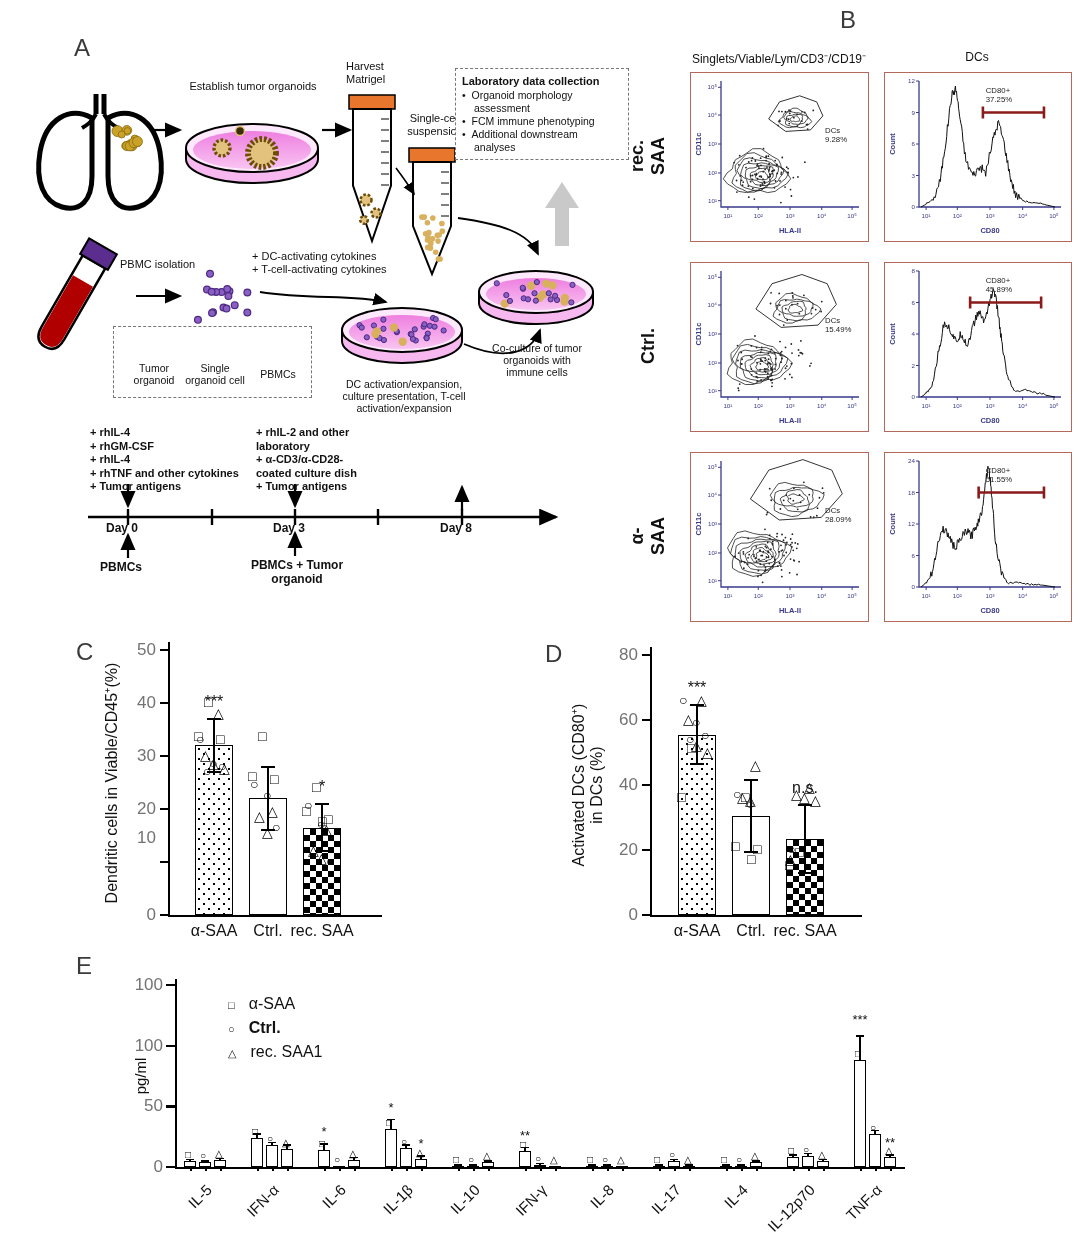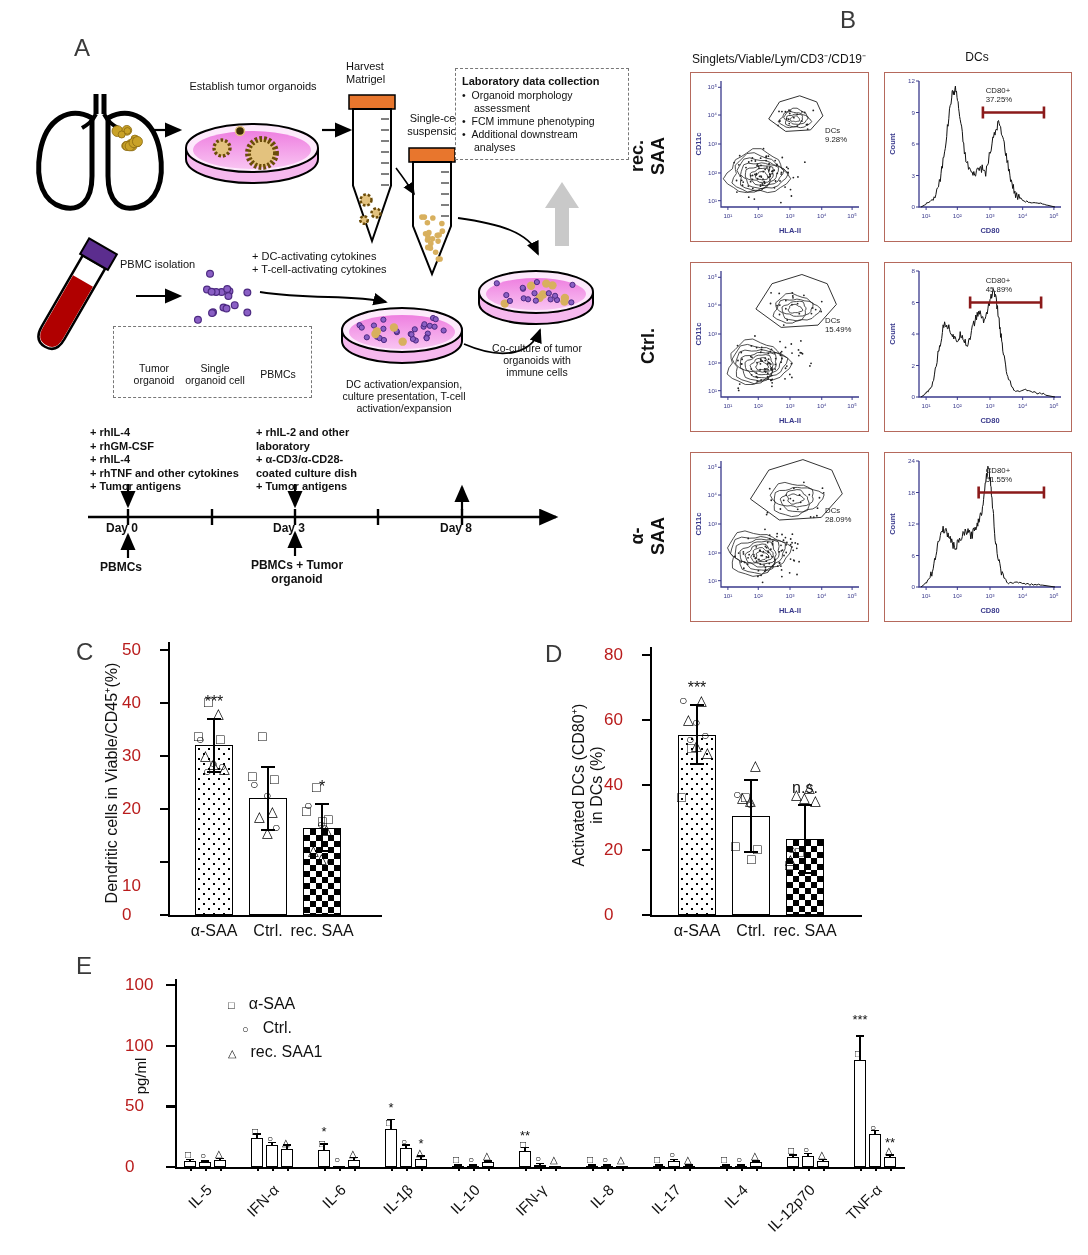--- a/index.html
+++ b/index.html
@@ -19,21 +19,21 @@
   .flow-title{font-size:12px;color:#111;text-align:center;}
   .row-label{font-size:18px;font-weight:bold;color:#111;}
   
   .bar{position:absolute;box-sizing:border-box;border:1.8px solid #000;background:#fff;}
   .bar-dots{background-image:radial-gradient(circle at 3px 3px,#000 1.25px,transparent 1.55px),
             radial-gradient(circle at 8px 8px,#000 1.25px,transparent 1.55px);
             background-size:10px 10px;background-color:#fff;}
   .bar-plain{background:#fff;}
   .bar-checker{background-image:repeating-conic-gradient(#000 0deg 90deg,#fff 90deg 180deg);
             background-size:12px 12px;background-color:#fff;}
-  .tick-label{position:absolute;font-size:17px;color:#b91c1c;text-align:left;}
+  .tick-label{position:absolute;font-size:17px;color:#737373;text-align:right;}
   .cat-label{position:absolute;font-size:16px;color:#111;text-align:center;white-space:nowrap;}
   .sig{position:absolute;font-size:16px;color:#111;text-align:center;white-space:nowrap;}
   .pt{position:absolute;font-size:14px;color:#000;line-height:14px;}
   .axis-line{position:absolute;background:#000;}
   .err{position:absolute;background:#000;}
   .mk{position:absolute;font-size:10px;color:#000;line-height:10px;}
   .e-cat{position:absolute;font-size:15px;color:#111;white-space:nowrap;}
   .legend-row{position:absolute;font-size:15px;color:#111;white-space:nowrap;}
 </style>
 </head>
@@ -311,21 +311,21 @@
 
   <div class="abs panel-label" style="left:76px;top:638px;">C</div>
   <div class="abs panel-label" style="left:545px;top:640px;">D</div>
   <div class="abs panel-label" style="left:76px;top:952px;">E</div>
   <div id="chartC" class="abs" style="left:0;top:0;width:1088px;height:1255px;pointer-events:none;">
       <div class="axis-line" style="left: 168px; top: 642px; width: 2.2px; height: 275px;"></div>
       <div class="axis-line" style="left: 168px; top: 915px; width: 214px; height: 2.2px;"></div>
       <div class="axis-line" style="left: 160px; top: 914px; width: 8px; height: 2.2px;"></div>
       <div class="tick-label" style="left: 122px; top: 905px; width: 34px;">0</div>
       <div class="axis-line" style="left: 160px; top: 861px; width: 8px; height: 2.2px;"></div>
-      <div class="tick-label" style="left: 122px; top: 876px; width: 34px;">10</div>
+      <div class="tick-label" style="left: 122px; top: 828px; width: 34px;">10</div>
       <div class="axis-line" style="left: 160px; top: 808px; width: 8px; height: 2.2px;"></div>
       <div class="tick-label" style="left: 122px; top: 799px; width: 34px;">20</div>
       <div class="axis-line" style="left: 160px; top: 755px; width: 8px; height: 2.2px;"></div>
       <div class="tick-label" style="left: 122px; top: 746px; width: 34px;">30</div>
       <div class="axis-line" style="left: 160px; top: 702px; width: 8px; height: 2.2px;"></div>
       <div class="tick-label" style="left: 122px; top: 693px; width: 34px;">40</div>
       <div class="axis-line" style="left: 160px; top: 649px; width: 8px; height: 2.2px;"></div>
       <div class="tick-label" style="left: 122px; top: 640px; width: 34px;">50</div>
       <div class="abs rot" style="left: 112px; top: 782.5px; font-size: 16px; text-align: center; line-height: 18px;">Dendritic cells in Viable/CD45⁺(%)</div>
       <div class="bar bar-dots" style="left: 195px; top: 745.4px; width: 38px; height: 169.6px;"></div>
@@ -620,21 +620,21 @@
       <div class="mk" style="left: 885px; top: 1146.29px;">△</div>
       <div class="axis-line" style="left: 890px; top: 1167px; width: 1.5px; height: 4px;"></div>
       <div class="e-cat" style="left: 789px; top: 1181px; width: 84px; text-align: right; transform: rotate(-45deg); transform-origin: 100% 0%;">TNF-α</div>
       <div class="sig" style="left: 304px; top: 1123.95px; width: 40px; font-size: 13px;">*</div>
       <div class="sig" style="left: 371px; top: 1099.68px; width: 40px; font-size: 13px;">*</div>
       <div class="sig" style="left: 401px; top: 1136.08px; width: 40px; font-size: 13px;">*</div>
       <div class="sig" style="left: 505px; top: 1127.59px; width: 40px; font-size: 13px;">**</div>
       <div class="sig" style="left: 840px; top: 1011.96px; width: 40px; font-size: 13px;">***</div>
       <div class="sig" style="left: 870px; top: 1134.87px; width: 40px; font-size: 13px;">**</div>
       <div class="legend-row" style="left: 228px; top: 995px;"><span style="font-size: 11px; margin-right: 14px;">□</span><span style="font-size: 16px;">α-SAA</span></div>
-      <div class="legend-row" style="left: 242px; top: 1019px;"><span style="font-size: 11px; margin-right: 14px;">○</span><span style="font-size: 16px;">Ctrl.</span></div>
+      <div class="legend-row" style="left: 228px; top: 1019px; font-weight: bold;"><span style="font-size: 11px; margin-right: 14px;">○</span><span style="font-size: 16px;">Ctrl.</span></div>
       <div class="legend-row" style="left: 228px; top: 1043px;"><span style="font-size: 11px; margin-right: 14px;">△</span><span style="font-size: 16px;">rec. SAA1</span></div>
     </div>
 <div class="abs row-label" style="left: 628px; top: 156px; width: 40px; text-align: center; transform: translate(0px, -50%) rotate(-90deg);">rec. SAA</div>
     <div class="flow-box" style="left: 690px; top: 72px; width: 177px; height: 168px;"><svg viewBox="0 0 177 168" width="177" height="168">
         <path d="M30,8L30,134L168,134" stroke="#3a3a8c" fill="none" stroke-width="1.3"></path>
         <line x1="27" y1="14.3" x2="30" y2="14.3" stroke="#3a3a8c" stroke-width="1"></line>
         <text x="26" y="16.3" text-anchor="end" font-size="6.2" fill="#3a3a8c">10⁵</text>
         <line x1="36.9" y1="134" x2="36.9" y2="137" stroke="#3a3a8c" stroke-width="1"></line>
         <text x="36.9" y="145" text-anchor="middle" font-size="6.2" fill="#3a3a8c">10¹</text>
         <line x1="27" y1="42.02" x2="30" y2="42.02" stroke="#3a3a8c" stroke-width="1"></line>

